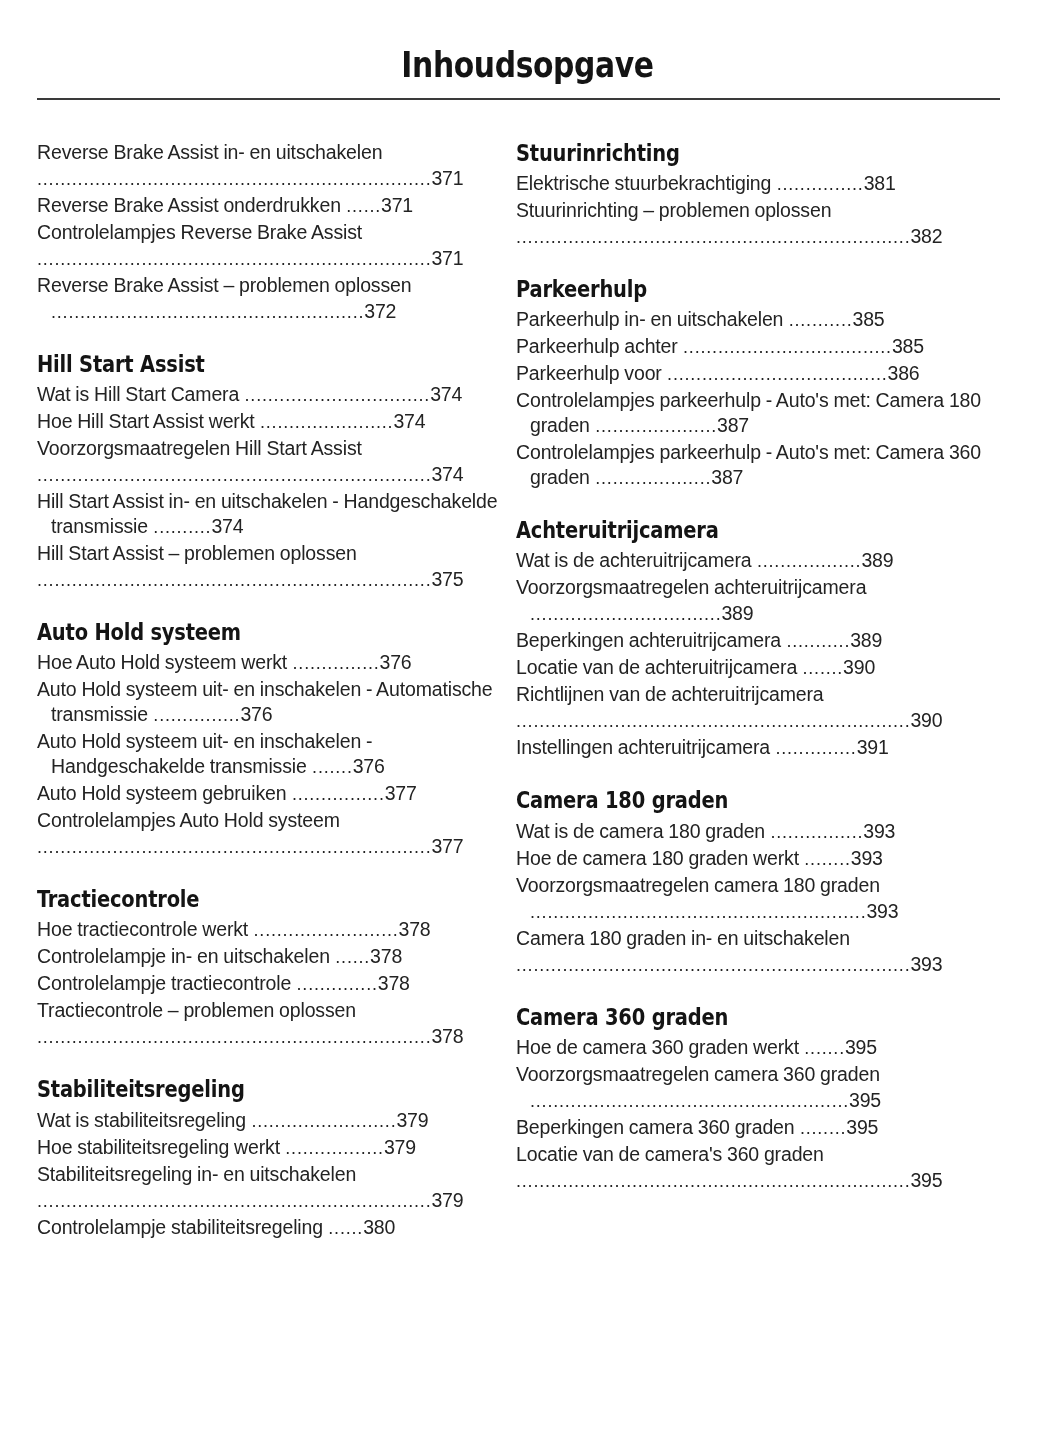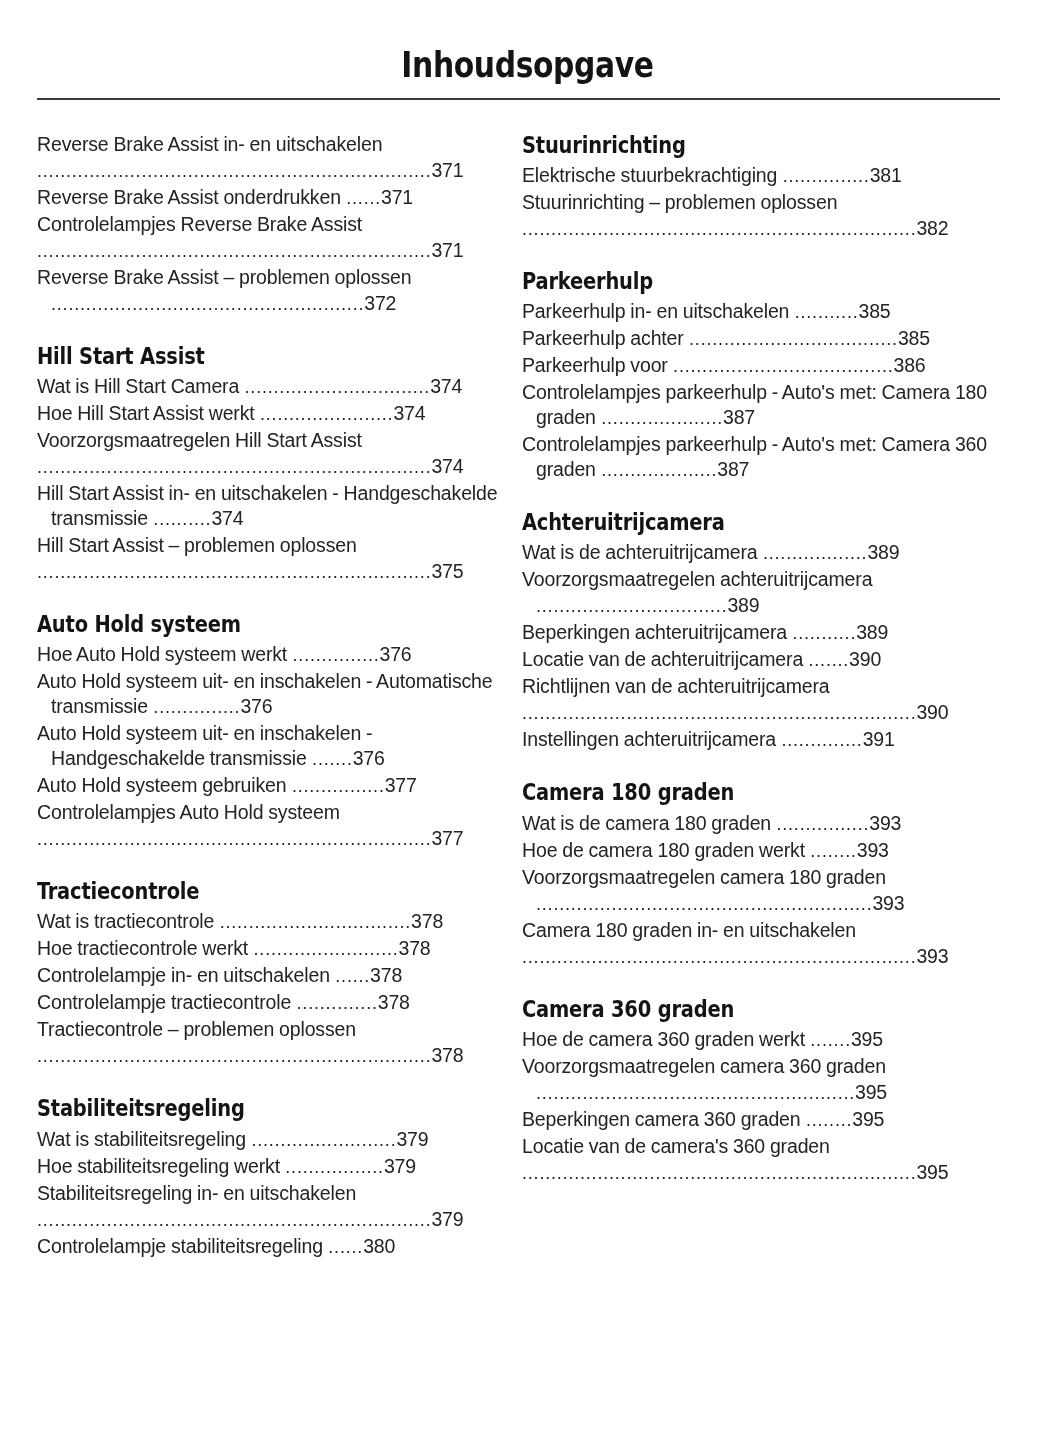--- a/index.html
+++ b/index.html
@@ -43,25 +43,25 @@
     top: 98px;
     left: 37px;
     width: 963px;
     height: 2px;
     background: #3a3a3a;
   }
 
   
   .columns {
     position: absolute;
-    top: 132px;
+    top: 140px;
     left: 37px;
     width: 965px;
     display: flex;
-    gap: 18px;
+    gap: 12px;
   }
   .column {
     width: 467px;
     flex: 0 0 467px;
   }
 
   
   .section-heading {
     font-size: 23px;
     font-weight: 700;
@@ -131,21 +131,20 @@
         <div class="toc-entry"><span>Voorzorgsmaatregelen Hill Start Assist</span><span class="leader"> ....................................................................</span><span class="page-num">374</span></div>
         <div class="toc-entry hang"><span>Hill Start Assist in- en uitschakelen - Handgeschakelde transmissie</span><span class="leader"> ..........</span><span class="page-num">374</span></div>
         <div class="toc-entry"><span>Hill Start Assist – problemen oplossen</span><span class="leader"> ....................................................................</span><span class="page-num">375</span></div>
         <div class="section-heading">Auto Hold systeem</div>
         <div class="toc-entry"><span>Hoe Auto Hold systeem werkt</span><span class="leader"> ...............</span><span class="page-num">376</span></div>
         <div class="toc-entry hang"><span>Auto Hold systeem uit- en inschakelen - Automatische transmissie</span><span class="leader"> ...............</span><span class="page-num">376</span></div>
         <div class="toc-entry hang"><span>Auto Hold systeem uit- en inschakelen - Handgeschakelde transmissie</span><span class="leader"> .......</span><span class="page-num">376</span></div>
         <div class="toc-entry"><span>Auto Hold systeem gebruiken</span><span class="leader"> ................</span><span class="page-num">377</span></div>
         <div class="toc-entry"><span>Controlelampjes Auto Hold systeem</span><span class="leader"> ....................................................................</span><span class="page-num">377</span></div>
         <div class="section-heading">Tractiecontrole</div>
-        <div class="toc-entry"><span>Wat is tractiecontrole</span><span class="leader"> .................................</span><span class="page-num">378</span></div>
         <div class="toc-entry"><span>Hoe tractiecontrole werkt</span><span class="leader"> .........................</span><span class="page-num">378</span></div>
         <div class="toc-entry"><span>Controlelampje in- en uitschakelen</span><span class="leader"> ......</span><span class="page-num">378</span></div>
         <div class="toc-entry"><span>Controlelampje tractiecontrole</span><span class="leader"> ..............</span><span class="page-num">378</span></div>
         <div class="toc-entry"><span>Tractiecontrole – problemen oplossen</span><span class="leader"> ....................................................................</span><span class="page-num">378</span></div>
         <div class="section-heading">Stabiliteitsregeling</div>
         <div class="toc-entry"><span>Wat is stabiliteitsregeling</span><span class="leader"> .........................</span><span class="page-num">379</span></div>
         <div class="toc-entry"><span>Hoe stabiliteitsregeling werkt</span><span class="leader"> .................</span><span class="page-num">379</span></div>
         <div class="toc-entry"><span>Stabiliteitsregeling in- en uitschakelen</span><span class="leader"> ....................................................................</span><span class="page-num">379</span></div>
         <div class="toc-entry"><span>Controlelampje stabiliteitsregeling</span><span class="leader"> ......</span><span class="page-num">380</span></div>
       </div>

